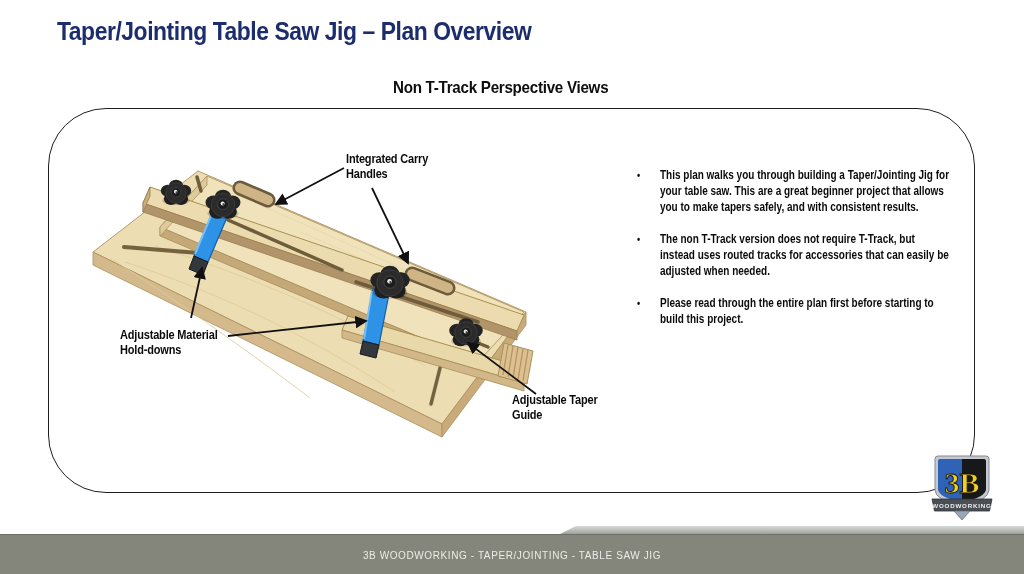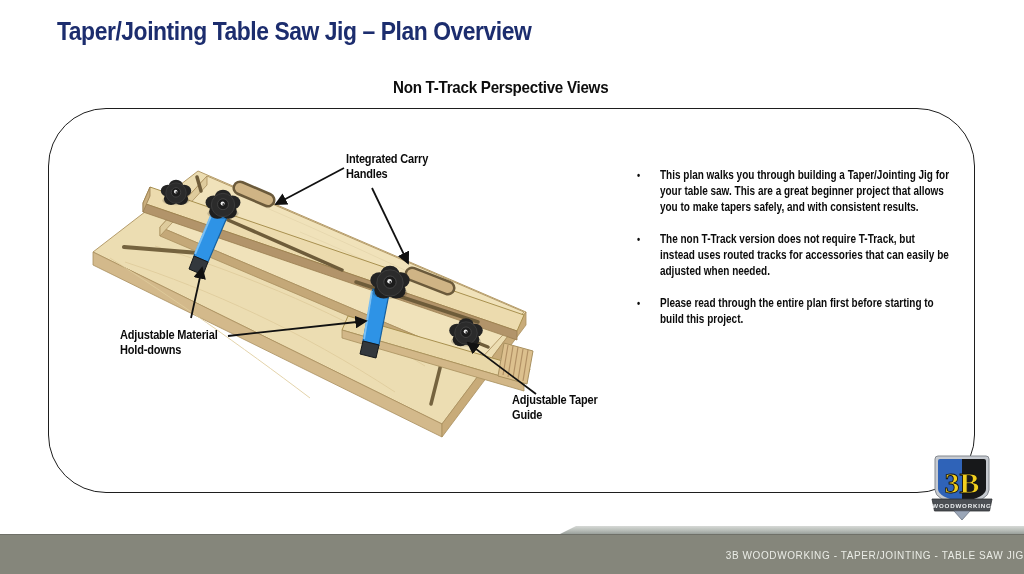--- a/index.html
+++ b/index.html
@@ -36,21 +36,21 @@
   .bullet-marker{width:28px;flex:0 0 28px;font-size:11px;line-height:16px;
                  font-weight:bold;color:#0b0b0b;}
   .bullet-text{flex:1;font-size:12.2px;line-height:16px;font-weight:bold;color:#0b0b0b;}
 
   
   .footer-accent{position:absolute;left:560px;top:526px;width:464px;height:8px;
                  background:linear-gradient(180deg,#d6d9d6 0%,#b8bdb8 55%,#9aa09b 100%);
                  clip-path:polygon(16px 0,100% 0,100% 100%,0 100%);}
   .footer-bar{position:absolute;left:0;top:534px;width:1024px;height:40px;
               background:#85867b;border-top:1px solid #6f7068;
-              display:flex;align-items:center;justify-content:flex-end;}
+              display:flex;align-items:center;justify-content:center;}
   .footer-text{color:#eaece6;font-size:10px;letter-spacing:.6px;}
 
   
   .logo{position:absolute;left:931px;top:455px;width:62px;height:68px;}
 </style>
 </head>
 <body>
 
 <div class="title">Taper/Jointing Table Saw Jig – Plan Overview</div>
 <div class="subtitle">Non T-Track Perspective Views</div>

